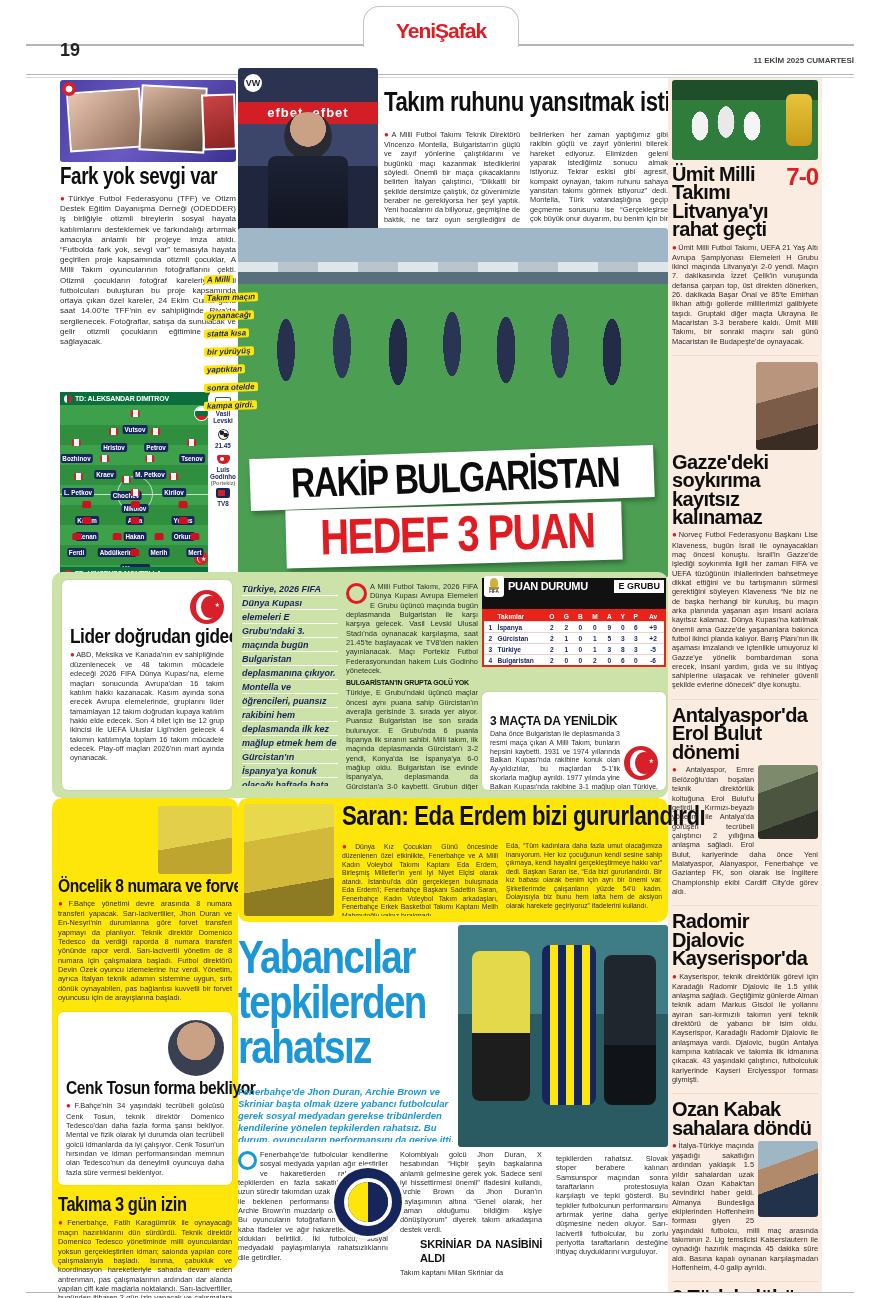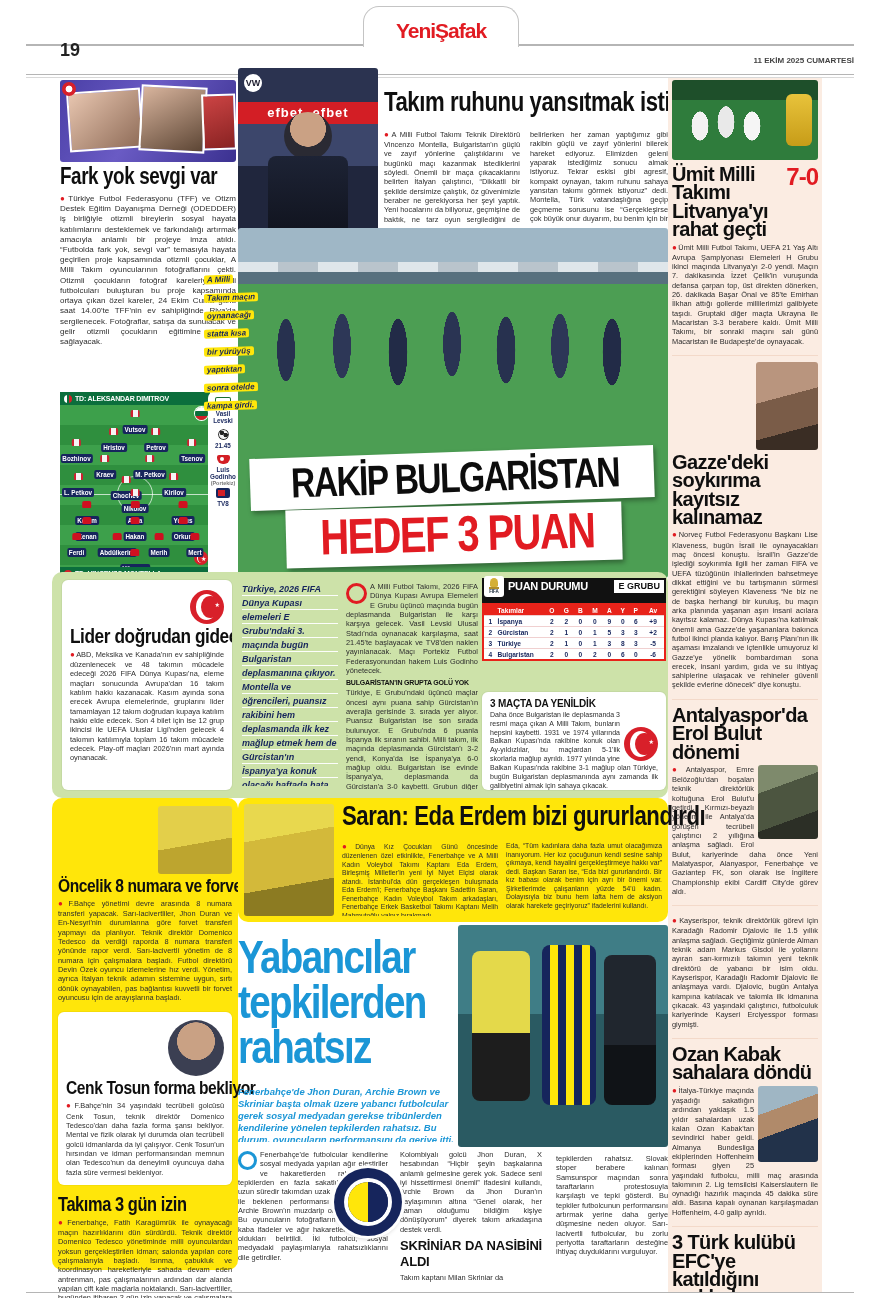--- a/index.html
+++ b/index.html
@@ -192,21 +192,21 @@
   </div>
 
   <div class="abs" style="left:346px;top:582px;width:132px;height:208px;overflow:hidden;">
     <div style="float:left;width:15px;height:15px;border:3px solid #e11b22;border-radius:50%;margin:1px 3px 0 0;"></div>
     <div class="body-sm"><span>A Milli Futbol Takımı, 2026 FIFA Dünya Kupası Avrupa Elemeleri E Grubu üçüncü maçında bugün deplasmanda Bulgaristan ile karşı karşıya gelecek. Vasil Levski Ulusal Stadı'nda oynanacak karşılaşma, saat 21.45'te başlayacak ve TV8'den naklen yayınlanacak. Maçı Portekiz Futbol Federasyonundan hakem Luis Godinho yönetecek.</span></div>
     <div class="subhead" style="font-size:7px;">BULGARİSTAN'IN GRUPTA GOLÜ YOK</div>
     <div class="body-sm"><span>Türkiye, E Grubu'ndaki üçüncü maçlar öncesi aynı puana sahip Gürcistan'ın averajla gerisinde 3. sırada yer alıyor. Puansız Bulgaristan ise son sırada bulunuyor. E Grubu'nda 6 puanla İspanya ilk sıranın sahibi. Milli takım, ilk maçında deplasmanda Gürcistan'ı 3-2 yendi, Konya'da ise İspanya'ya 6-0 mağlup oldu. Bulgaristan ise evinde İspanya'ya, deplasmanda da Gürcistan'a 3-0 kaybetti. Grubun diğer maçında bugün aynı saatte İspanya, Gürcistan'ı konuk edecek.</span></div>
   </div>
 
   <div class="abs" id="standings" style="left:482px;top:578px;width:184px;">
-    <div style="position:relative;height:25px;background:#111;">
+    <div style="position:relative;height:31px;background:#111;">
       <div style="position:absolute;left:2px;top:-2px;width:20px;height:21px;background:#fff;border-radius:3px;text-align:center;">
         <div style="width:8px;height:9px;margin:2px auto 0;background:#d4af37;border-radius:50% 50% 20% 20%;"></div>
         <div style="width:10px;height:2px;margin:0 auto;background:#b08d2a;"></div>
         <div style="font-size:4.5px;font-weight:bold;color:#123;">FIFA</div>
       </div>
       <span style="position:absolute;left:26px;top:2px;color:#fff;font-weight:bold;font-size:11px;letter-spacing:-.3px;">PUAN DURUMU</span>
       <span style="position:absolute;right:2px;top:2px;background:#fff;color:#111;font-weight:bold;font-size:9px;padding:0 4px;line-height:13px;">E GRUBU</span>
     </div>
     <table style="border:2px solid #e8231a;">
       <thead>
@@ -270,21 +270,21 @@
             <td>0</td>
             <td>6</td>
             <td>0</td>
             <td>-6</td>
           </tr>
         </tbody>
     </table>
   </div>
 
   <div class="abs card" style="left:482px;top:692px;width:184px;height:98px;padding:6px 8px;box-sizing:border-box;overflow:hidden;">
-    <div class="subhead" style="margin-top:0;font-size:10px;">3 MAÇTA DA YENİLDİK</div>
+    <div class="subhead" style="margin-top:16px;font-size:12px;">3 MAÇTA DA YENİLDİK</div>
     <div class="roundel" style="float:right;width:34px;height:34px;margin:16px 0 0 4px;">
         <div class="cres1"></div>
         <div class="cres2"></div>
         <div class="star">★</div>
       </div>
     <div class="body-sm" style="font-size:7px;"><span>Daha önce Bulgaristan ile deplasmanda 3 resmi maça çıkan A Milli Takım, bunların hepsini kaybetti. 1931 ve 1974 yıllarında Balkan Kupası'nda rakibine konuk olan Ay-yıldızlılar, bu maçlardan 5-1'lik skorlarla mağlup ayrıldı. 1977 yılında yine Balkan Kupası'nda rakibine 3-1 mağlup olan Türkiye, bugün Bulgaristan deplasmanında aynı zamanda ilk galibiyetini almak için sahaya çıkacak.</span></div>
   </div>
 
   <div class="abs" style="left:668px;top:78px;width:154px;height:1214px;background:#fbece2;padding:0 4px;box-sizing:border-box;overflow:hidden;">
 
@@ -305,20 +305,21 @@
       <div class="body-sm" style="margin-top:4px;"><span class="bullet">●</span><span>Norveç Futbol Federasyonu Başkanı Lise Klaveness, bugün İsrail ile oynayacakları maç öncesi konuştu. İsrail'in Gazze'de işlediği soykırımla ilgili her zaman FIFA ve UEFA tüzüğünün ihlallerinden bahsetmeye dikkat ettiğini ve bu tartışmanın sürmesi gerektiğini söyleyen Klaveness “Ne biz ne de başka herhangi bir kuruluş, bu maçın arka planında yaşanan aşırı insani acılara kayıtsız kalamaz. Dünya Kupası'na katılmak önemli ama Gazze'de yaşananlara bakınca futbol ikinci planda kalıyor. Barış Planı'nın ilk aşaması imzalandı ve içtenlikle umuyoruz ki Gazze'ye yönelik bombardıman sona erecek, insani yardım, gıda ve su ihtiyaç sahiplerine ulaşacak ve rehineler güvenli şekilde evlerine dönecek” diye konuştu.</span></div>
     </div>
 
     <div style="position:relative;margin-top:9px;border-top:1px solid #f3d9c9;padding-top:6px;">
       <div class="right-title">Antalyaspor'da Erol Bulut dönemi</div>
       <div class="photo" style="float:right;width:60px;height:74px;margin:4px 0 3px 4px;background:linear-gradient(160deg,#7e8a6c 0 30%,#4c5540 30% 70%,#2c2f26 70%);"></div>
       <div class="body-sm" style="margin-top:4px;"><span class="bullet">●</span><span>Antalyaspor, Emre Belözoğlu'dan boşalan teknik direktörlük koltuğuna Erol Bulut'u getirdi. Kırmızı-beyazlı yönetim ile Antalya'da görüşen tecrübeli çalıştırıcı 2 yıllığına anlaşma sağladı. Erol Bulut, kariyerinde daha önce Yeni Malatyaspor, Alanyaspor, Fenerbahçe ve Gaziantep FK, son olarak ise İngiltere Championship ekibi Cardiff City'de görev aldı.</span></div>
     </div>
 
     <div style="position:relative;margin-top:9px;border-top:1px solid #f3d9c9;padding-top:6px;">
+      <div class="right-title">Radomir Djalovic Kayserispor'da</div>
       <div class="body-sm" style="margin-top:4px;"><span class="bullet">●</span><span>Kayserispor, teknik direktörlük görevi için Karadağlı Radomir Djalovic ile 1.5 yıllık anlaşma sağladı. Geçtiğimiz günlerde Alman teknik adam Markus Gisdol ile yollarını ayıran sarı-kırmızılı takımın yeni teknik direktörü de yabancı bir isim oldu. Kayserispor, Karadağlı Radomir Djalovic ile anlaşmaya vardı. Djalovic, bugün Antalya kampına katılacak ve takımla ilk idmanına çıkacak. 43 yaşındaki çalıştırıcı, futbolculuk kariyerinde Kayseri Erciyesspor forması giymişti.</span></div>
     </div>
 
     <div style="position:relative;margin-top:9px;border-top:1px solid #f3d9c9;padding-top:6px;">
       <div class="right-title">Ozan Kabak sahalara döndü</div>
       <div class="photo" style="float:right;width:60px;height:76px;margin:4px 0 3px 4px;background:linear-gradient(160deg,#9fb6c4 0 30%,#b08a6a 30% 55%,#22324a 55%);"></div>
       <div class="body-sm" style="margin-top:4px;"><span class="bullet">●</span><span>İtalya-Türkiye maçında yaşadığı sakatlığın ardından yaklaşık 1.5 yıldır sahalardan uzak kalan Ozan Kabak'tan sevindirici haber geldi. Almanya Bundesliga ekiplerinden Hoffenheim forması giyen 25 yaşındaki futbolcu, milli maç arasında takımının 2. Lig temsilcisi Kaiserslautern ile oynadığı hazırlık maçında 45 dakika süre aldı. Basına kapalı oynanan karşılaşmadan Hoffenheim, 4-0 galip ayrıldı.</span></div>
     </div>
 
     <div style="position:relative;margin-top:9px;border-top:1px solid #f3d9c9;padding-top:6px;">
@@ -360,21 +361,21 @@
       <div style="position:absolute;left:146px;top:30px;width:52px;height:150px;background:linear-gradient(180deg,#20262e 0 60%,#101317 60%);border-radius:8px;"></div>
     </div>
     <div style="position:absolute;left:0;top:13px;width:214px;font-size:46px;font-weight:bold;color:#1b96d6;letter-spacing:-2px;line-height:.98;"><span style="display:inline-block;transform:scaleX(.84);transform-origin:left top;">Yabancılar tepkilerden rahatsız</span></div>
     <div style="position:absolute;left:0;top:164px;width:232px;height:56px;overflow:hidden;font-style:italic;font-weight:bold;font-size:9.5px;line-height:1.25;color:#1b96d6;"><span>Fenerbahçe'de Jhon Duran, Archie Brown ve Skriniar başta olmak üzere yabancı futbolcular gerek sosyal medyadan gerekse tribünlerden kendilerine yönelen tepkilerden rahatsız. Bu durum, oyuncuların performansını da geriye itti.</span></div>
     <div class="body-sm" style="position:absolute;left:0;top:228px;width:150px;height:146px;overflow:hidden;">
       <span style="float:left;width:13px;height:13px;border:3px solid #1b96d6;border-radius:50%;margin:1px 3px 0 0;"></span>
       <span>Fenerbahçe'de futbolcular kendilerine sosyal medyada yapılan ağır eleştiriler ve hakaretlerden rahatsız. Bu tepkilerden en fazla sakatlıkları nedeniyle uzun süredir takımdan uzak olan Jhon Duran ile beklenen performansı sergileyemeyen Archie Brown'ın muzdarip olduğu kaydedildi. Bu oyuncuların fotoğrafların altına yazılan kaba ifadeler ve ağır hakaretlerden rahatsız oldukları belirtildi. İki futbolcu, sosyal medyadaki paylaşımlarıyla rahatsızlıklarını dile getirdiler.</span>
     </div>
     <div class="body-sm" style="position:absolute;left:162px;top:228px;width:142px;height:146px;overflow:hidden;">
       <span>Kolombiyalı golcü Jhon Duran, X hesabından “Hiçbir şeyin başkalarına anlamlı gelmesine gerek yok. Sadece seni iyi hissettirmesi önemli” ifadesini kullandı, Archie Brown da Jhon Duran'ın paylaşımının altına “Genel olarak, her zaman olduğumu bildiğim kişiye dönüşüyorum” diyerek takım arkadaşına destek verdi.</span>
-      <div class="subhead" style="font-size:13px;">SKRİNİAR DA NASİBİNİ ALDI</div>
+      <div class="subhead" style="font-size:11px;margin-left:20px;">SKRİNİAR DA NASİBİNİ ALDI</div>
       <span>Takım kaptanı Milan Skriniar da</span>
     </div>
     <div class="body-sm" style="position:absolute;left:318px;top:232px;width:112px;height:142px;overflow:hidden;"><span>tepkilerden rahatsız. Slovak stoper berabere kalınan Samsunspor maçından sonra taraftarların protestosuyla karşılaştı ve tepki gösterdi. Bu tepkiler futbolcunun performansını artırmak yerine daha geriye düşmesine neden oluyor. Sarı-lacivertli futbolcular, bu zorlu periyotta taraftarların desteğine ihtiyaç duyduklarını vurguluyor.</span></div>
     <div class="fb-crest" style="left:96px;top:246px;">
         <div class="inner"></div>
       </div>
   </div>
 
   <div class="abs rule" style="left:26px;top:1292px;width:828px;"></div>
 </div>

